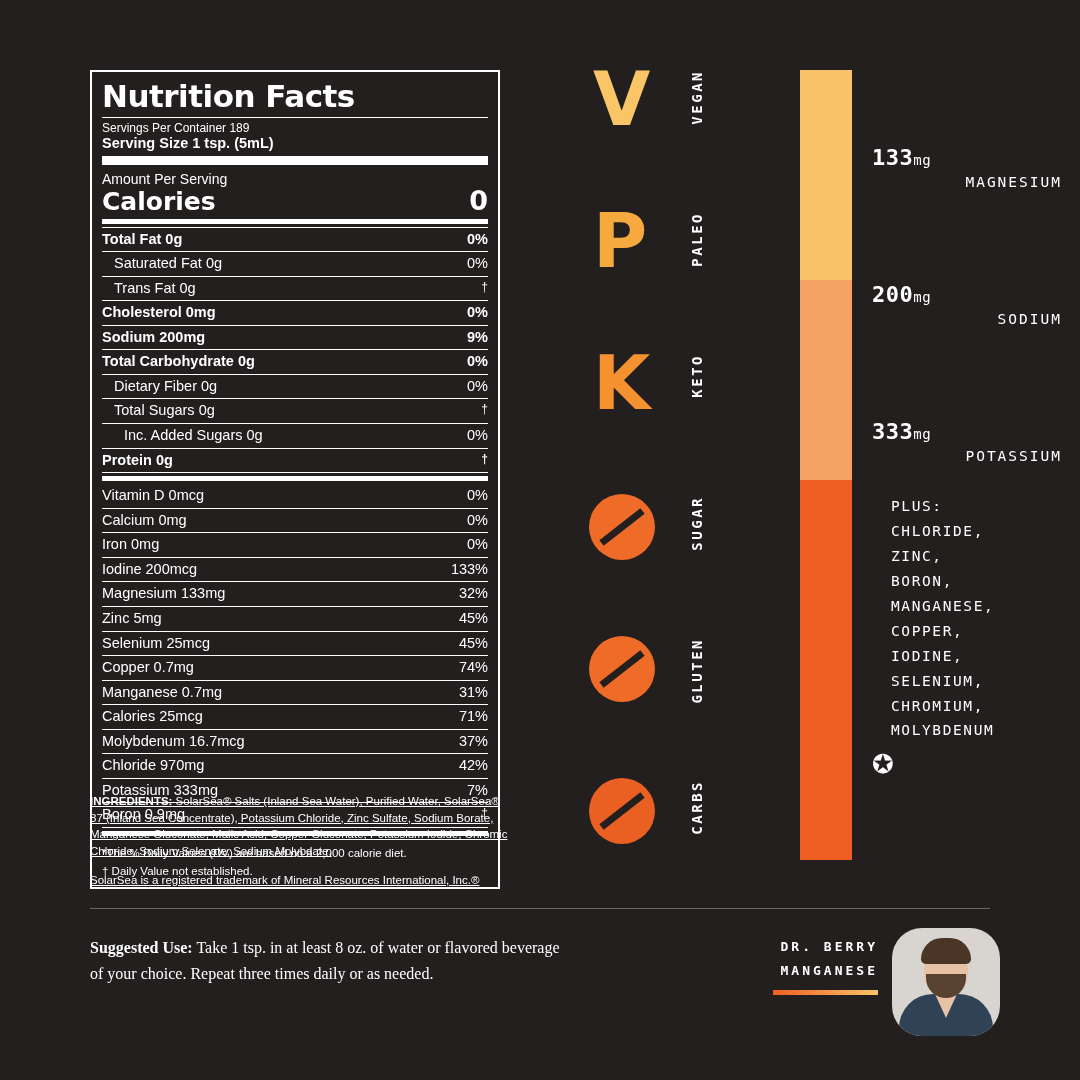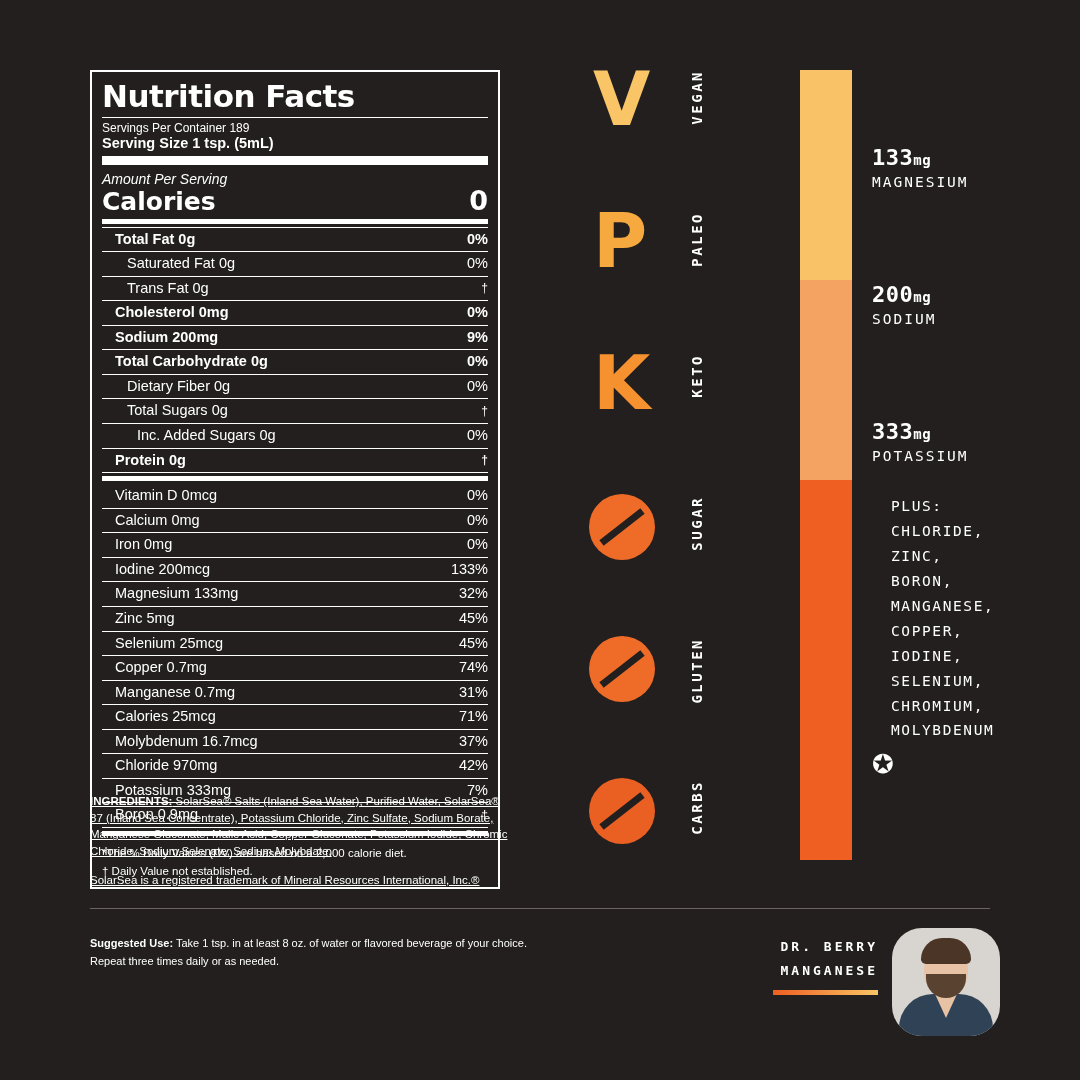--- a/index.html
+++ b/index.html
@@ -29,31 +29,30 @@
     letter-spacing:-0.5px;
     line-height:1.05;
     margin:2px 0 4px 0;
   }
   .rule-thick { border-bottom:9px solid #ffffff; margin:3px 0; }
   .rule-med   { border-bottom:5px solid #ffffff; margin:3px 0; }
   .rule-thin  { border-bottom:1px solid #ffffff; }
   .rule-hair  { border-bottom:1px solid #ffffff; }
 
   .nf-line {
-    display:flex; justify-content:space-between; align-items:center;
+    display:flex; justify-content:space-between; align-items:flex-start;
     font-size:14.5px; line-height:1.35;
     padding:2px 0 2px 0;
-    margin-left:13px;
   }
   .nf-line.bold { font-weight:bold; }
   .indent1 { padding-left:12px; }
   .indent2 { padding-left:22px; }
   .nf-servings { font-size:12px; padding-top:3px; }
   .nf-serving-size { font-size:14.5px; font-weight:bold; padding-bottom:2px; }
-  .nf-amount { font-size:14px; padding-top:3px;font-style:italic; }
+  .nf-amount { font-size:14px; padding-top:3px; }
   .cal-row {
     display:flex; justify-content:space-between; align-items:flex-end;
     padding-bottom:2px;
     gap:47px;
   }
   .cal-label { font-family:"DejaVu Sans", sans-serif; font-weight:bold; font-size:25px; line-height:1; }
   .cal-value { font-family:"DejaVu Sans", sans-serif; font-weight:bold; font-size:27px; line-height:1; }
   .dv-row { display:flex; justify-content:flex-end; font-size:13px; font-weight:bold; padding:1px 0 2px 0; }
   .dagger { font-size:12px; }
   .nf-foot { font-size:11.5px; line-height:1.45; padding-top:6px; }
@@ -130,26 +129,27 @@
   .bar-seg.pot { height:380px; background:#ef5f22; }
 
   .minerals { position:absolute; left:872px; top:70px; width:190px; }
   .mineral { margin-bottom:0; }
   .mineral-amt {
     font-family:"DejaVu Sans Mono", monospace;
     font-weight:bold;
     font-size:22px;
     letter-spacing:0.5px;
   }
-  .mineral-amt .unit { font-size:14px; font-weight:bold; }
+  .mineral-amt .unit { font-size:14px; font-weight:normal; }
   .mineral-name {
     font-family:"DejaVu Sans Mono", monospace;
     font-size:14.5px;
     letter-spacing:2px;
     margin-top:4px;
+    text-align:right;
   }
   .plus-list {
     font-family:"DejaVu Sans Mono", monospace;
     font-size:14.5px;
     letter-spacing:1.6px;
     line-height:1.72;
     margin-left:19px;
   }
   .star {
     margin-top:8px;
@@ -164,22 +164,22 @@
     left:90px; top:908px;
     width:900px;
     border-bottom:1px solid #6b6461;
   }
 
   
   .suggested {
     position:absolute;
     left:90px; top:935px;
     width:470px;
-    font-family:Liberation Sans, sans-serif;
-    font-size:11px;
+    font-family:Liberation Serif, serif;
+    font-size:16px;
     line-height:1.62;
   }
   .suggested b { font-weight:bold; }
 
   
   .approval {
     position:absolute;
     left:750px; top:930px;
     width:250px;
     height:100px;

